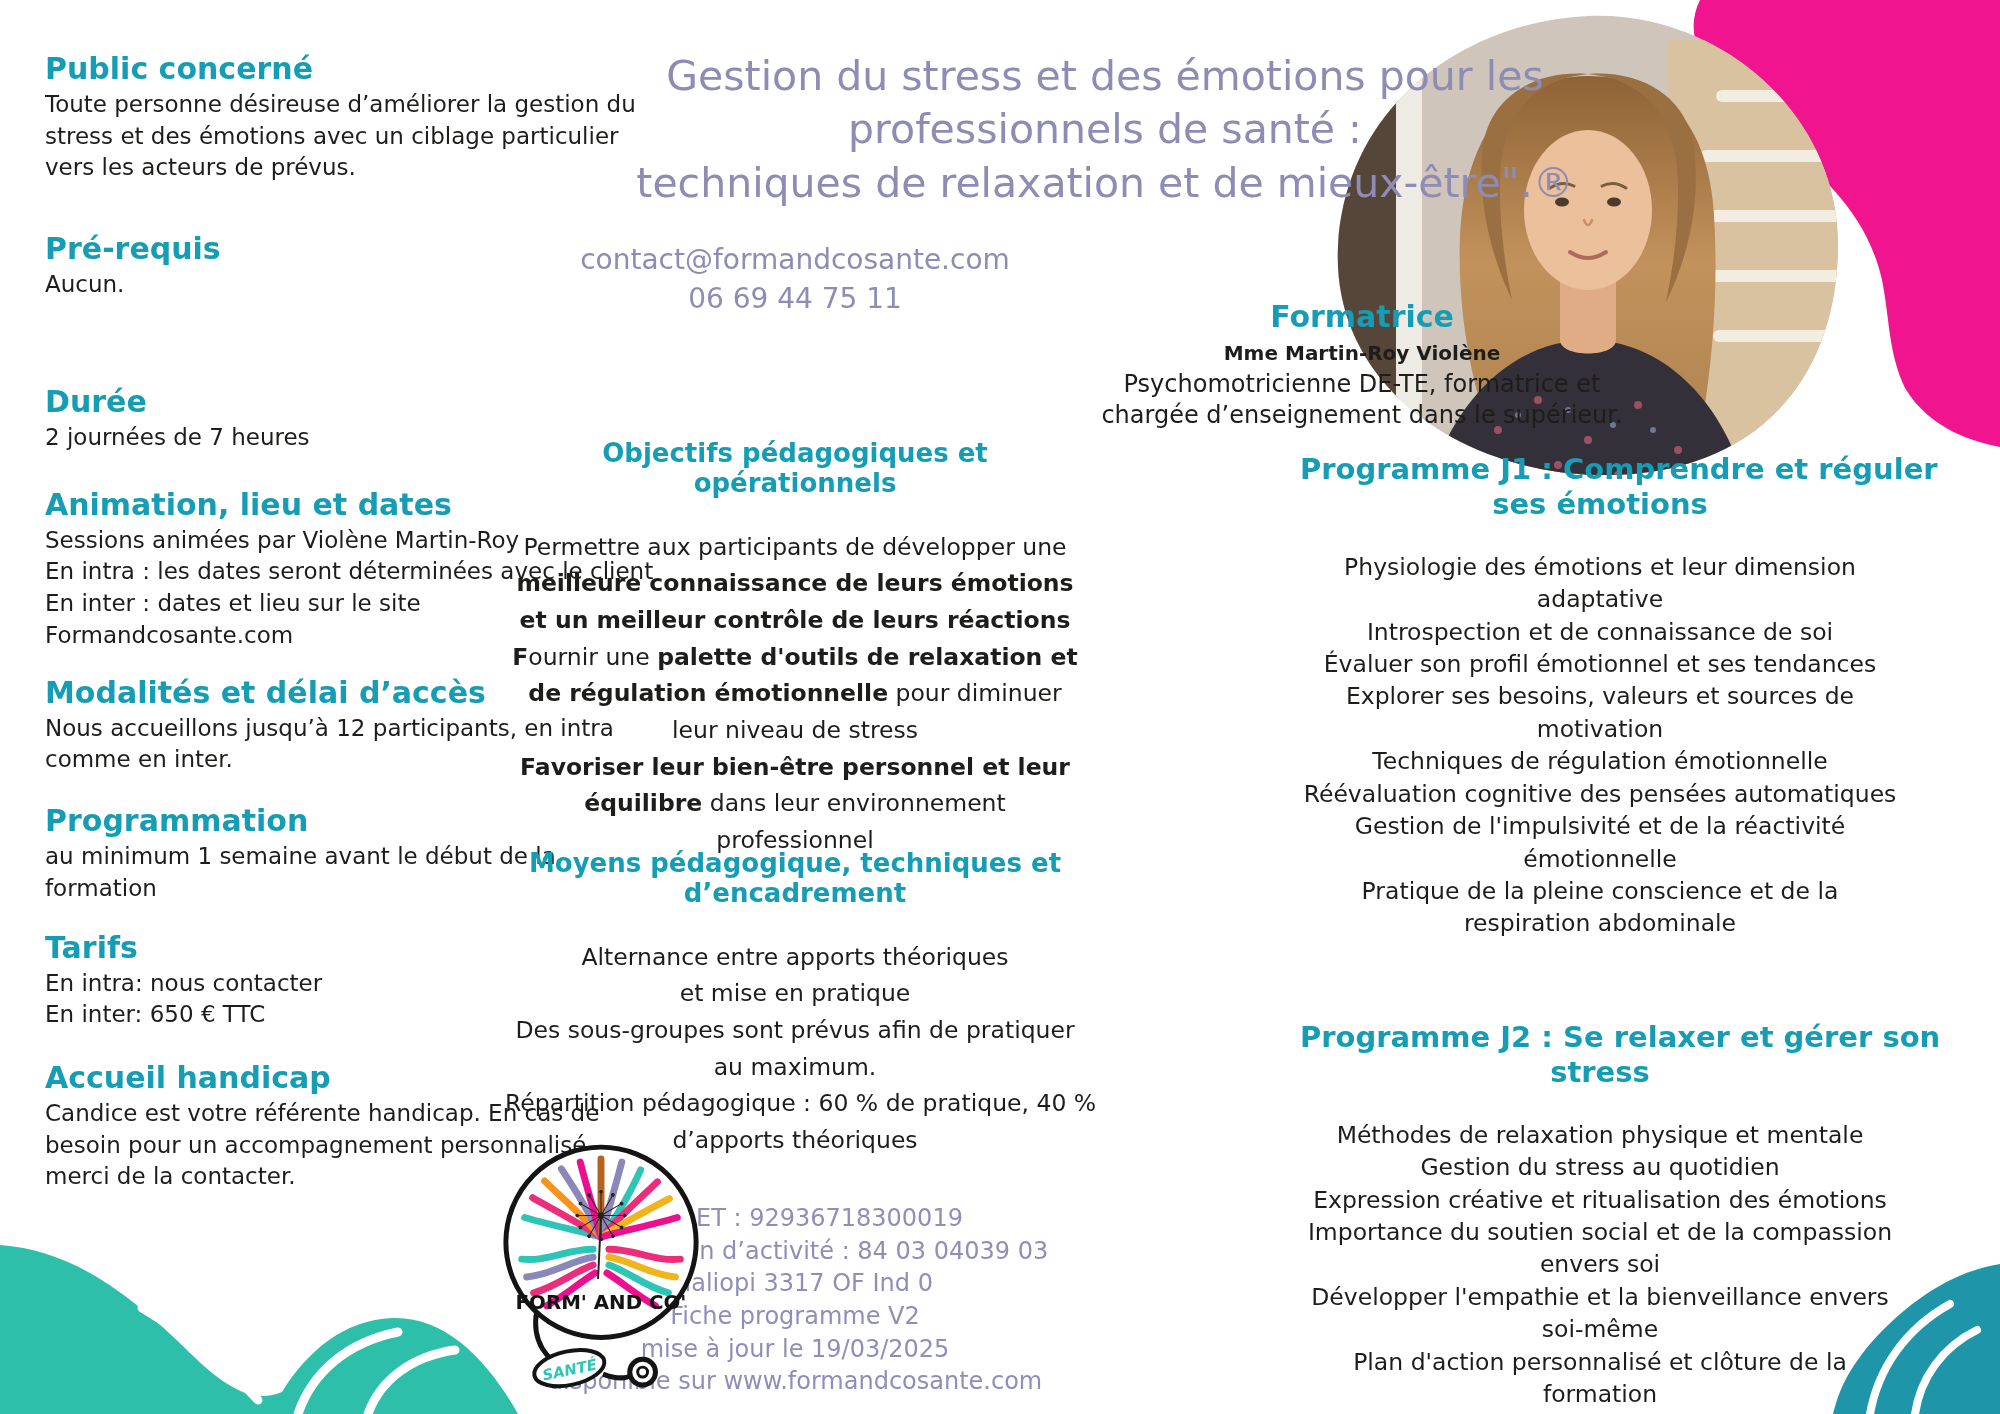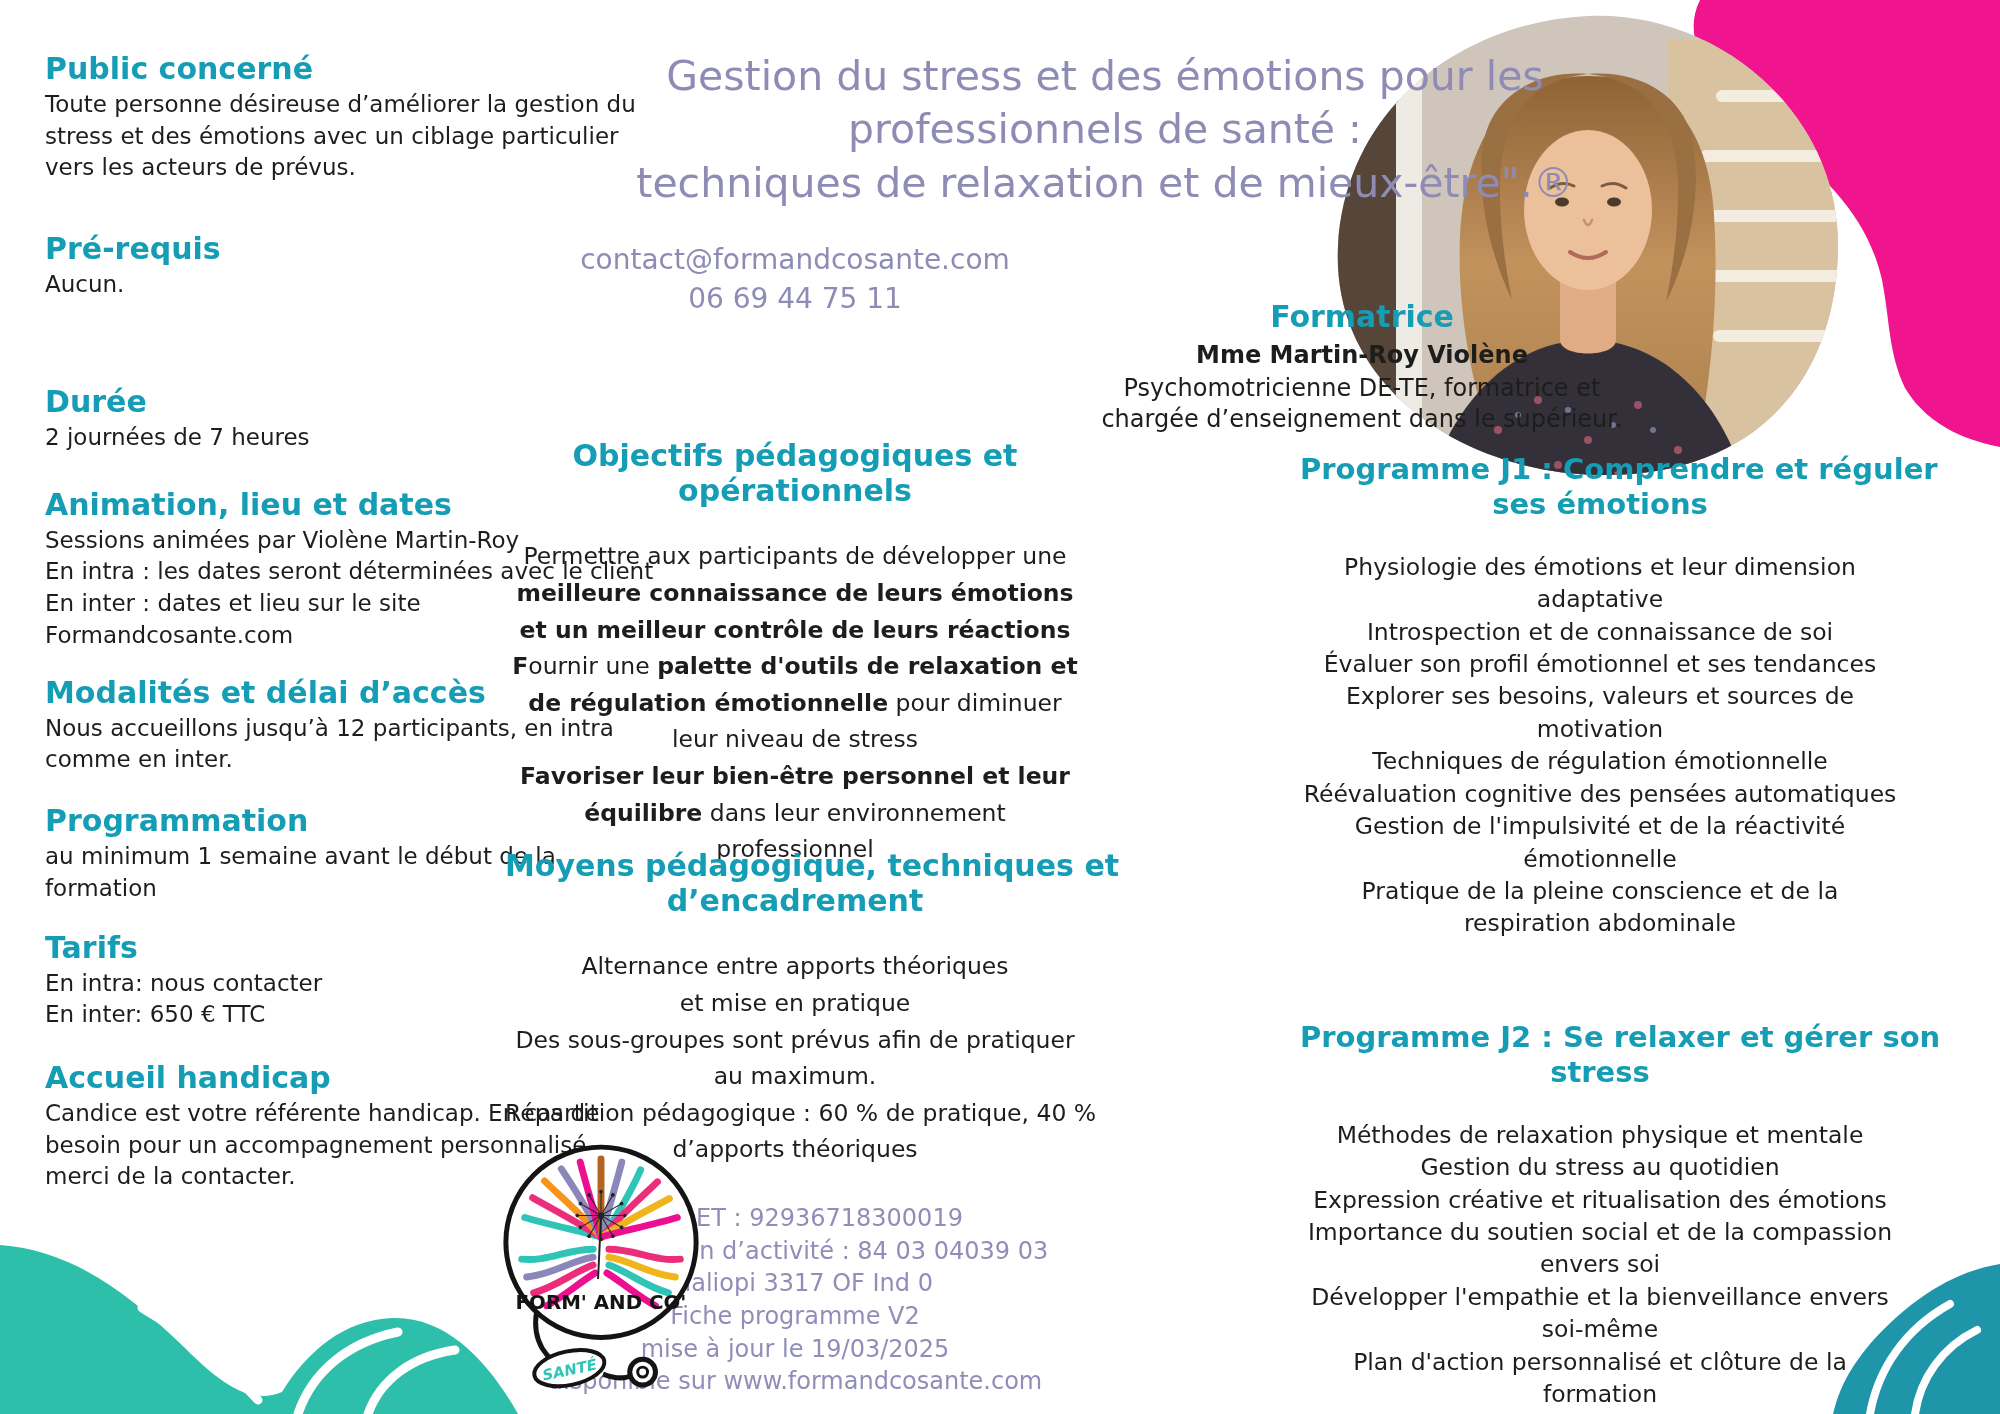--- a/index.html
+++ b/index.html
@@ -15,29 +15,29 @@
   .col-left .lines > div{white-space:nowrap;}
   
   .title{left:555px;top:50px;width:1100px;text-align:center;
          color:var(--title_purple,#8e8cb5);font-size:41px;line-height:1.3;}
   .title .bl{white-space:nowrap;}
   .contact{left:515px;top:240px;width:560px;text-align:center;
            color:var(--title_purple,#8e8cb5);font-size:28px;line-height:1.4;}
   
   .objectifs{left:505px;top:438px;width:580px;}
   .moyens{left:505px;top:848px;width:580px;}
-  .cblock h2{font-size:30px;line-height:1.17;margin:0;}
+  .cblock h2{font-size:26px;line-height:1.17;margin:0;}
   .cblock .body{margin-top:30px;font-size:23.5px;line-height:1.56;}
   .cblock .body .b{font-weight:bold;}
   .cblock .bl{white-space:nowrap;}
   .footer{left:505px;top:1202px;width:580px;text-align:center;
           color:var(--footer_purple,#908eb8);font-size:24px;line-height:1.36;}
   
   .formatrice{left:1072px;top:300px;width:580px;text-align:center;}
-  .formatrice .name{font-weight:bold;font-size:24px;margin-top:8px;}
+  .formatrice .name{font-weight:bold;font-size:20px;margin-top:8px;}
   .formatrice .desc{font-size:24px;line-height:1.3;margin-top:4px;}
   .prog{left:1300px;width:600px;text-align:center;}
   .prog-j1{top:452px;}
   .prog-j2{top:1020px;}
   .prog h2{font-size:29px;line-height:1.22;margin:0;}
   .prog h2 .bl{white-space:nowrap;}
   .prog .items{margin-top:28px;font-size:23.5px;line-height:1.38;}
   svg text{font-family:"DejaVu Sans","Liberation Sans",sans-serif;}
 </style>
 </head>

